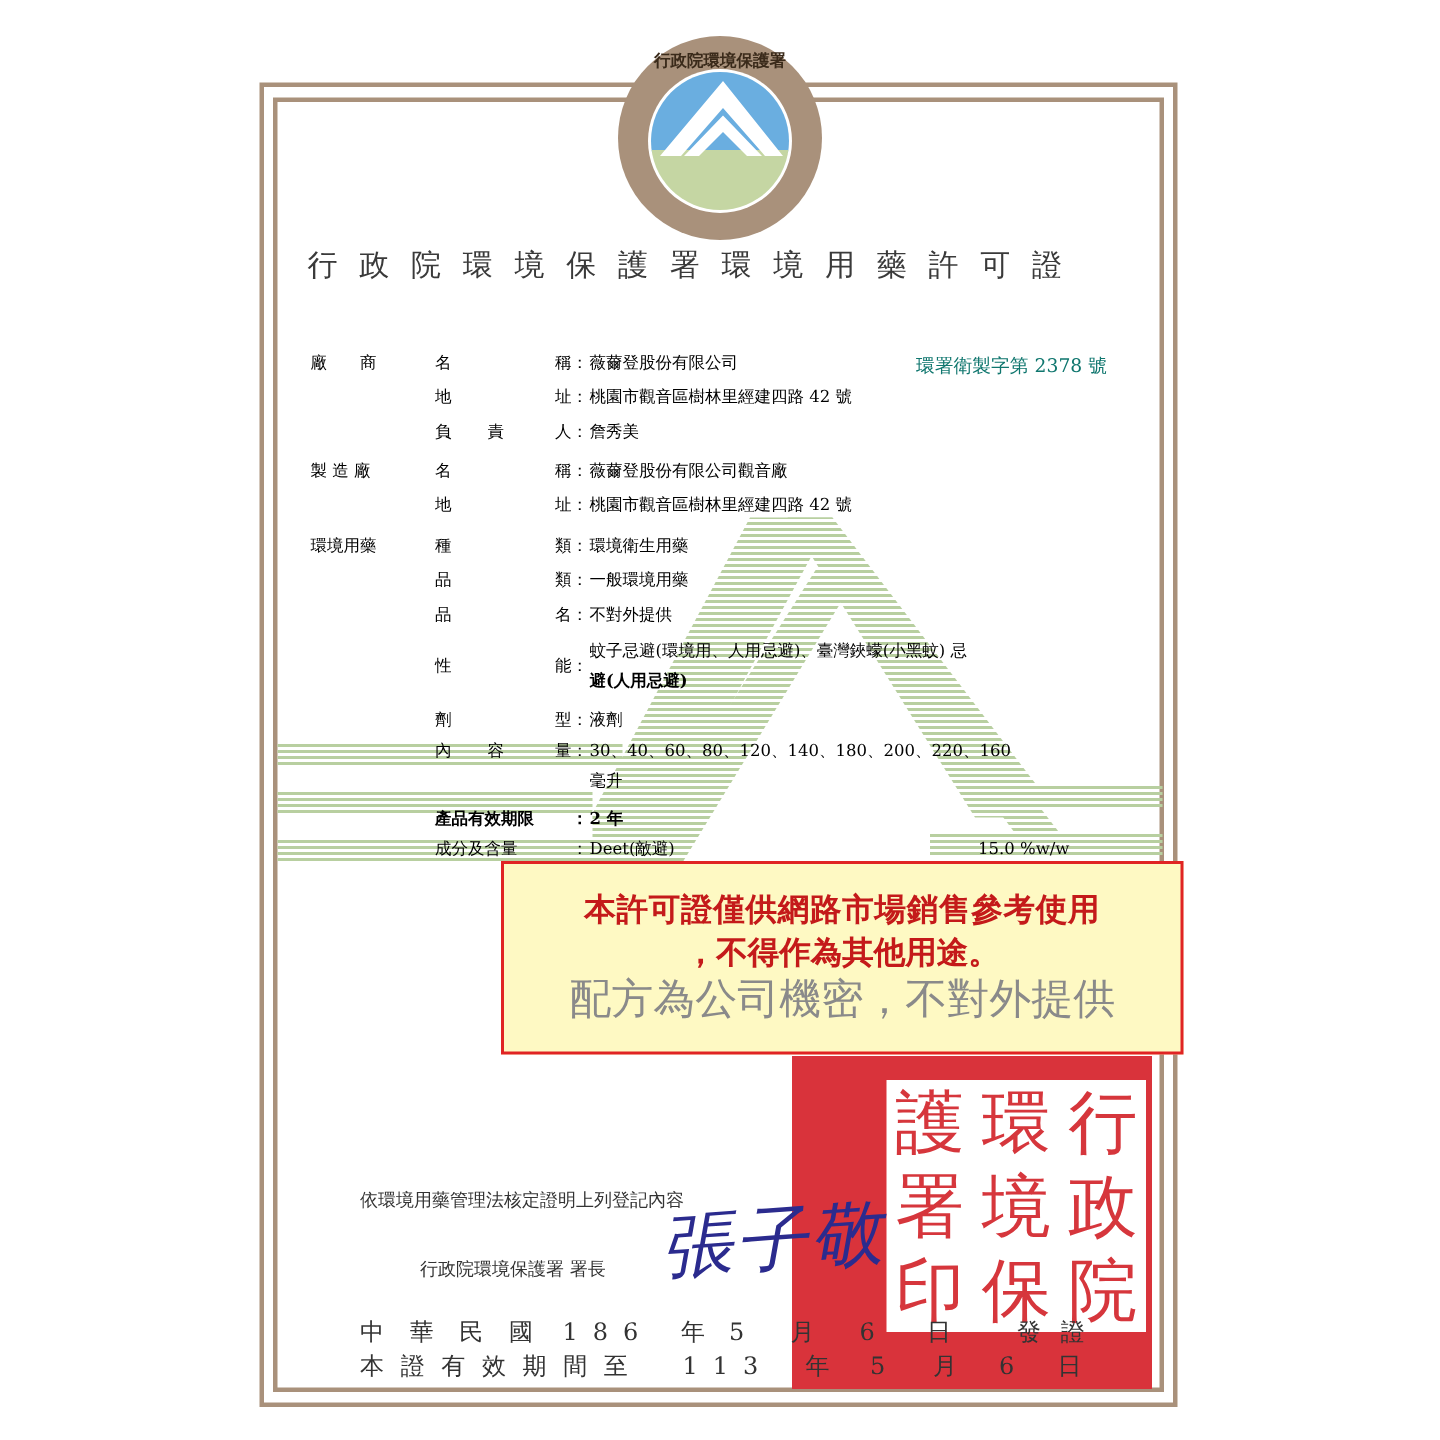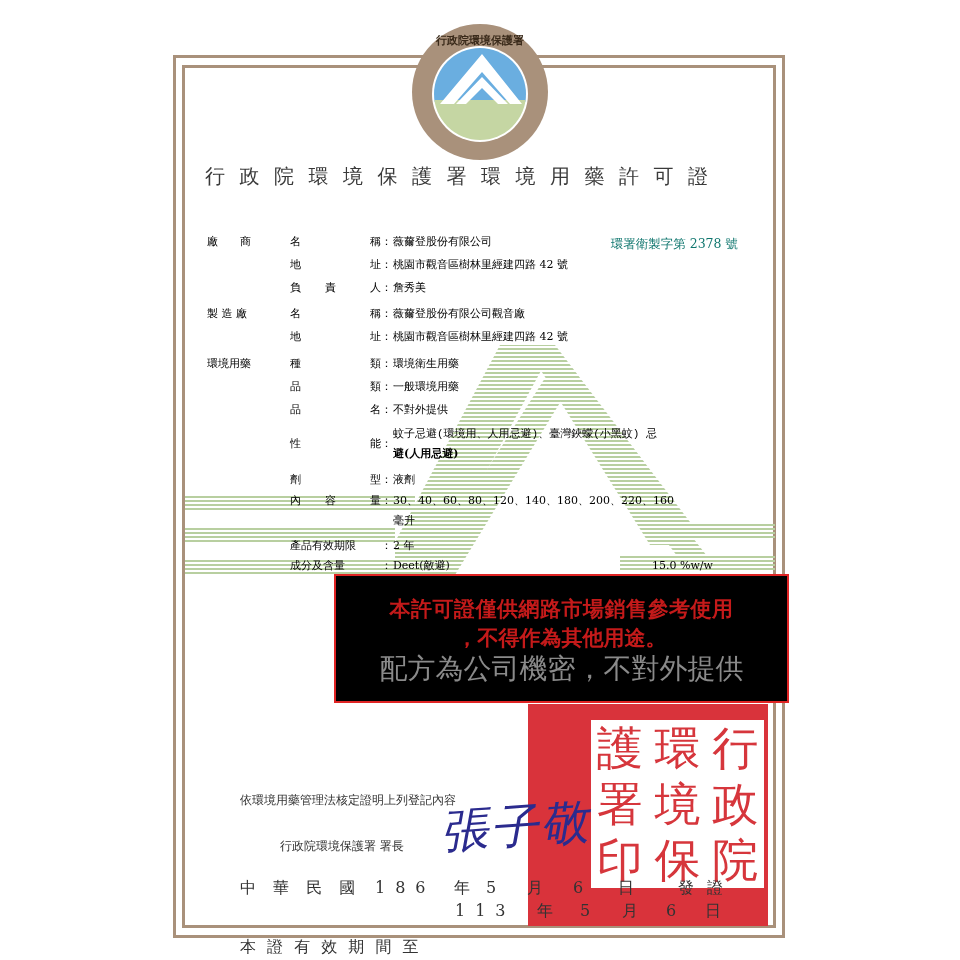--- a/index.html
+++ b/index.html
@@ -10,21 +10,21 @@
   .watermark{position:absolute;left:0;top:0;width:960px;height:960px;pointer-events:none;}
   .title{position:absolute;left:205px;top:163px;width:560px;font-size:20px;letter-spacing:14.5px;color:#3a3a3a;white-space:nowrap;}
   .permit-no{position:absolute;right:222px;top:208px;font-size:12.5px;color:#0f766e;margin-top:28px;}
   .row{position:absolute;font-size:11px;color:#000000;white-space:nowrap;height:18px;line-height:18px;}
   .g{position:absolute;left:207px;}
   .s1{position:absolute;left:290px;}
   .s2{position:absolute;left:325px;}
   .s3{position:absolute;left:370px;}
   .colon{position:absolute;left:381px;}
   .val{position:absolute;left:393px;}
-  .notice{position:absolute;left:334px;top:574px;width:455px;height:129px;border:2px solid #e02424;background:#000000;box-sizing:border-box;text-align:center;font-family:Liberation Serif, serif;}
+  .notice{position:absolute;left:334px;top:574px;width:455px;height:129px;border:2px solid #e02424;background:#fef9c3;box-sizing:border-box;text-align:center;font-family:Liberation Mono, monospace;}
   .notice .l1{color:#c41a1a;font-size:21px;margin-top:18px;line-height:30px;letter-spacing:0.5px;font-weight:bold;}
   .notice .l2{color:#c41a1a;font-size:21px;line-height:28px;font-weight:bold;}
   .notice .l3{color:#8a8a8a;font-size:28px;line-height:34px;}
   .seal{position:absolute;left:528px;top:704px;width:240px;height:222px;background:#d9333b;}
   .seal-inner{position:absolute;left:63px;top:16px;width:173px;height:168px;background:#fff;}
   .seal-chars{position:absolute;left:0;top:0;width:100%;height:100%;display:grid;grid-template-columns:repeat(3,1fr);grid-template-rows:repeat(3,1fr);color:#d6363c;font-size:46px;line-height:56px;text-align:center;font-family:"DejaVu Serif",serif;}
   .foot{position:absolute;font-size:12px;color:#333;white-space:nowrap;}
   .date{position:absolute;font-size:16px;color:#333;white-space:nowrap;}
   .signature{position:absolute;left:440px;top:795px;font-size:48px;color:#2b2b8e;font-family:"DejaVu Serif",serif;font-style:italic;transform:rotate(-4deg);letter-spacing:2px;}
 </style>
@@ -126,38 +126,38 @@
 <div class="row" style="top:401px;left:0;width:960px;">
   <span class="s1">品</span>
   <span class="s3">名</span>
   <span class="colon">：</span>
   <span class="val">不對外提供</span>
 </div>
 <div class="row" style="top:425px;left:0;width:960px;height:40px;">
   <span class="s1" style="top:10px;">性</span>
   <span class="s3" style="top:10px;">能</span>
   <span class="colon" style="top:10px;">：</span>
-  <span class="val" style="top:0;font-family:Liberation Mono, monospace;">蚊子忌避(環境用、人用忌避)、臺灣鋏蠓(小黑蚊) 忌</span>
+  <span class="val" style="top:0;">蚊子忌避(環境用、人用忌避)、臺灣鋏蠓(小黑蚊) 忌</span>
   <span class="val" style="top:20px;font-weight:bold;">避(人用忌避)</span>
 </div>
 <div class="row" style="top:471px;left:0;width:960px;">
   <span class="s1">劑</span>
   <span class="s3">型</span>
   <span class="colon">：</span>
   <span class="val">液劑</span>
 </div>
 <div class="row" style="top:492px;left:0;width:960px;height:40px;">
   <span class="s1">內</span>
   <span class="s2">容</span>
   <span class="s3">量</span>
   <span class="colon">：</span>
   <span class="val">30、40、60、80、120、140、180、200、220、160</span>
   <span class="val" style="top:20px;">毫升</span>
 </div>
-<div class="row" style="top:537px;left:0;width:960px;">
+<div class="row" style="top:537px;left:0;width:960px;font-weight:bold;">
   <span class="s1">產品有效期限</span>
   <span class="colon">：</span>
   <span class="val">2 年</span>
 </div>
 <div class="row" style="top:557px;left:0;width:960px;">
   <span class="s1">成分及含量</span>
   <span class="colon">：</span>
   <span class="val">Deet(敵避)</span>
   <span style="position:absolute;left:652px;">15.0 %w/w</span>
 </div>
@@ -192,20 +192,20 @@
   <span style="position:absolute;left:240px;letter-spacing:6px;">中 華 民 國</span>
   <span style="position:absolute;left:375px;letter-spacing:10px;">186</span>
   <span style="position:absolute;left:454px;">年</span>
   <span style="position:absolute;left:486px;">5</span>
   <span style="position:absolute;left:527px;">月</span>
   <span style="position:absolute;left:573px;">6</span>
   <span style="position:absolute;left:618px;">日</span>
   <span style="position:absolute;left:678px;letter-spacing:4px;">發 證</span>
 </div>
 <div class="date" style="top:901px;left:0;width:960px;">
-  <span style="position:absolute;left:240px;letter-spacing:3px;margin-top:36px;">本 證 有 效 期 間 至</span>
+  <span style="position:absolute;left:240px;letter-spacing:3px;">本 證 有 效 期 間 至</span>
   <span style="position:absolute;left:455px;letter-spacing:10px;">113</span>
   <span style="position:absolute;left:537px;">年</span>
   <span style="position:absolute;left:580px;">5</span>
   <span style="position:absolute;left:622px;">月</span>
   <span style="position:absolute;left:666px;">6</span>
   <span style="position:absolute;left:705px;">日</span>
 </div>
 
 </body></html>

